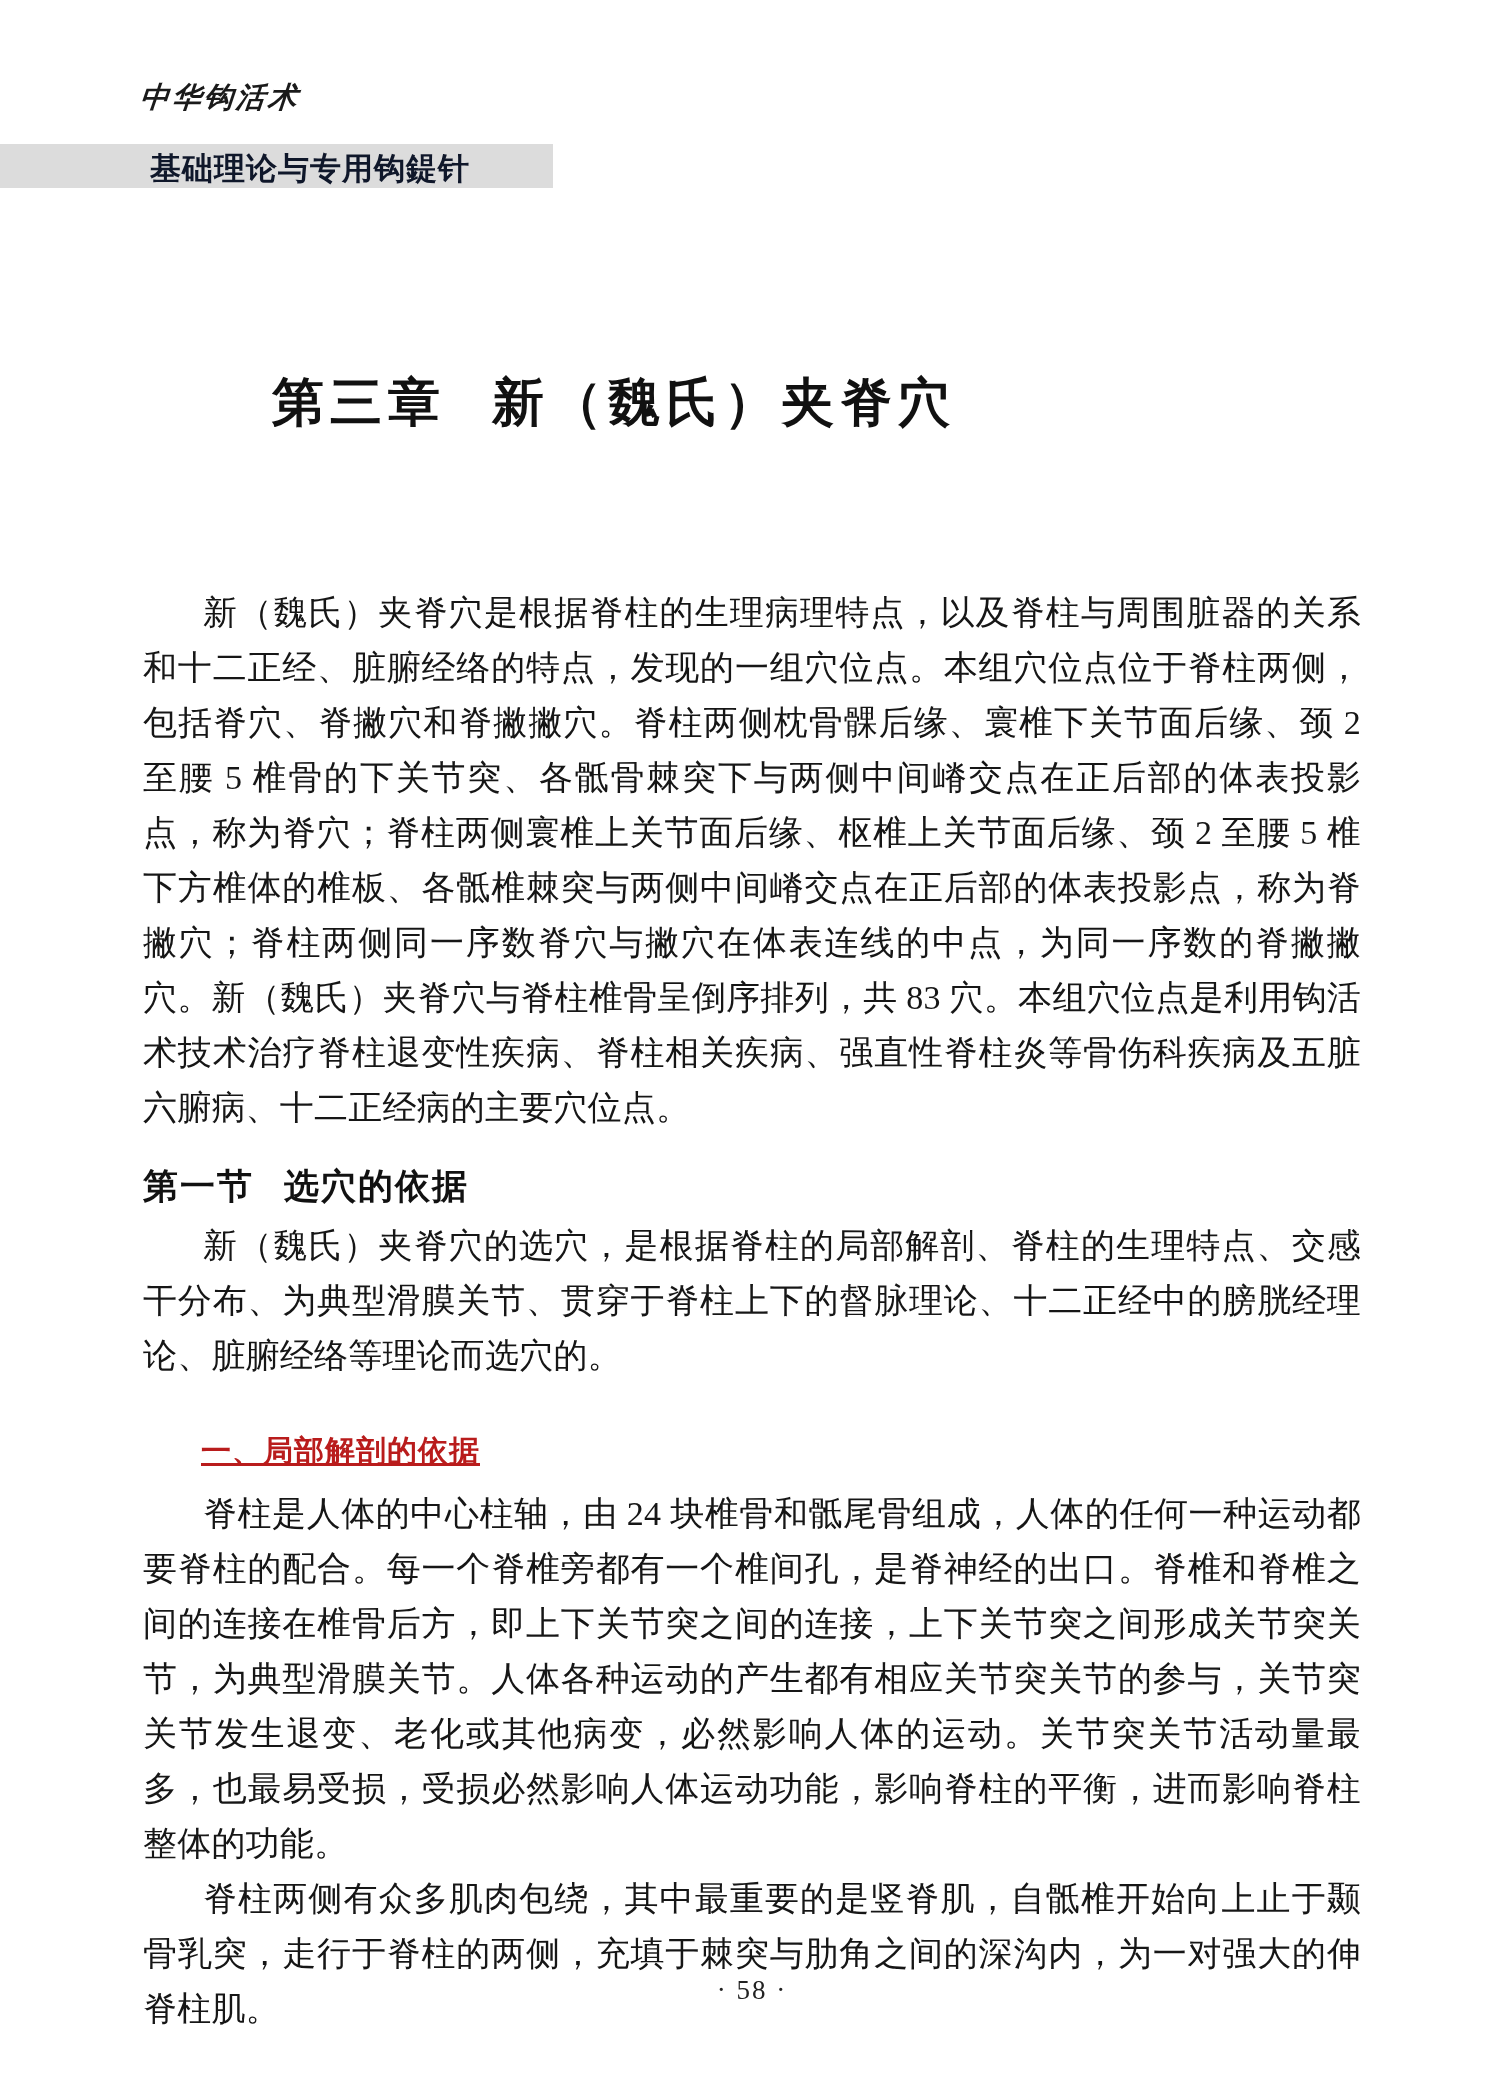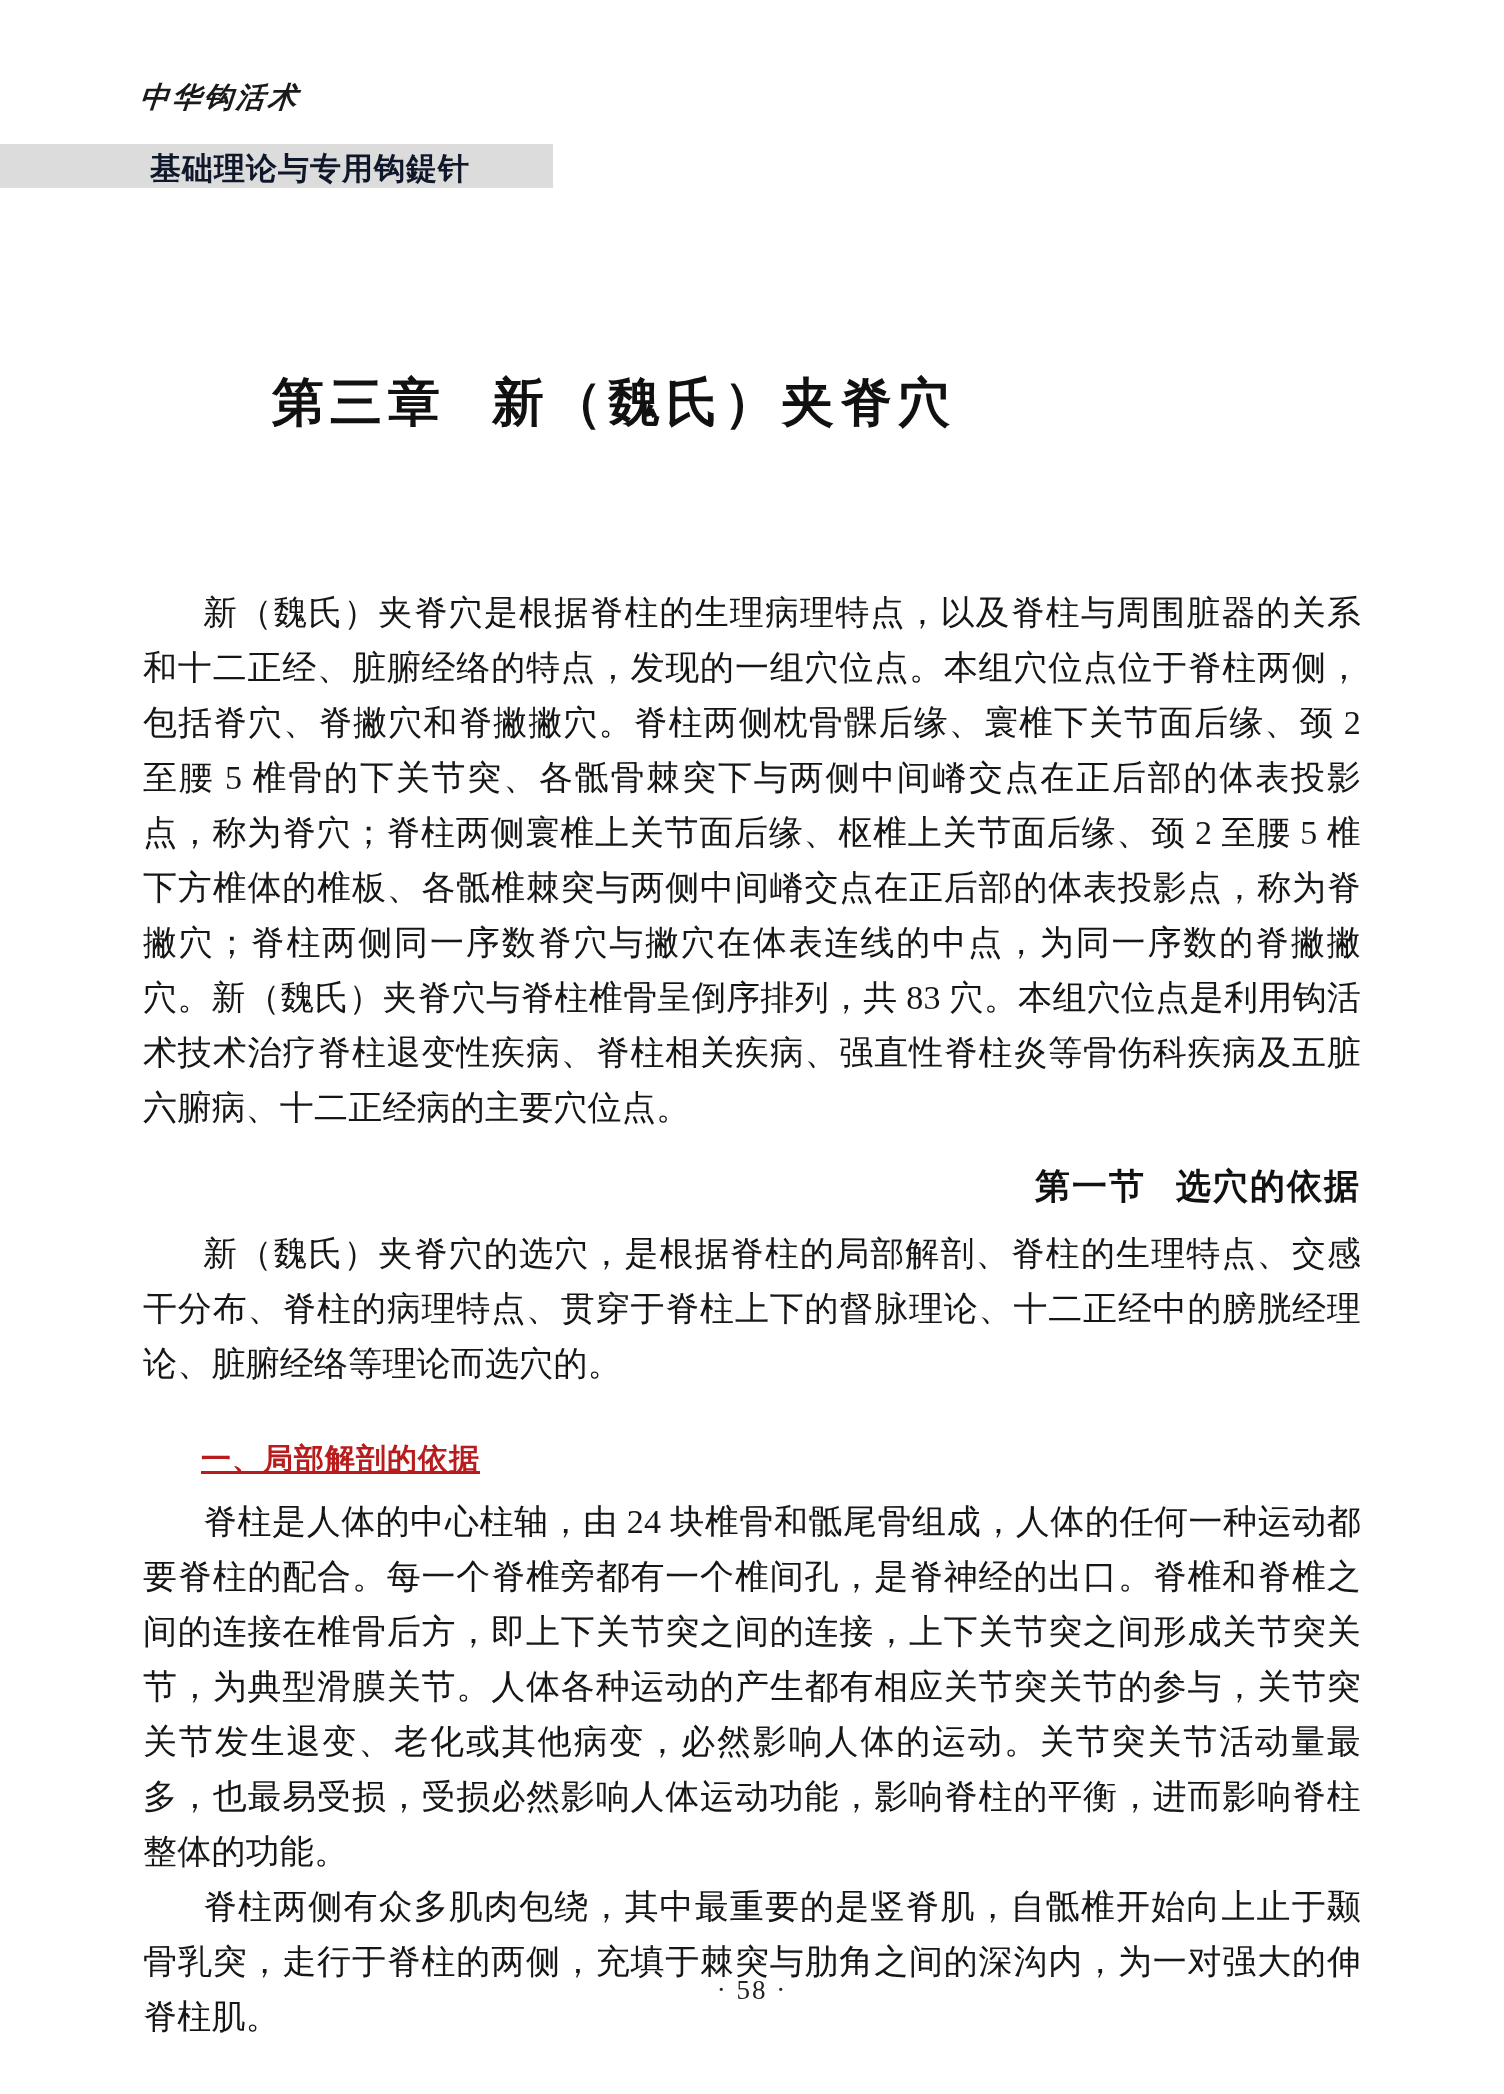--- a/index.html
+++ b/index.html
@@ -93,22 +93,22 @@
     line-height: 55px;
     text-align: justify;
     text-justify: inter-ideograph;
     text-indent: 60px;
     color: #161616;
     letter-spacing: 0.2px;
   }
 
   
   h2.section-heading {
-    margin: 28px 0 16px 0;
-    text-align: right;
+    margin: 28px 0 8px 0;
+    text-align: left;
     font-family: "Liberation Sans", "DejaVu Sans", sans-serif;
     font-size: 35px;
     font-weight: 700;
     letter-spacing: 2px;
     color: #111111;
   }
   h2.section-heading .gap {
     display: inline-block;
     width: 30px;
   }
@@ -154,21 +154,21 @@
   </div>
 
   <div class="content">
 
     <p class="body">新（魏氏）夹脊穴是根据脊柱的生理病理特点，以及脊柱与周围脏器的关系和十二正经、脏腑经络的特点，发现的一组穴位点。本组穴位点位于脊柱两侧，包括脊穴、脊撇穴和脊撇撇穴。脊柱两侧枕骨髁后缘、寰椎下关节面后缘、颈 2 至腰 5 椎骨的下关节突、各骶骨棘突下与两侧中间嵴交点在正后部的体表投影点，称为脊穴；脊柱两侧寰椎上关节面后缘、枢椎上关节面后缘、颈 2 至腰 5 椎下方椎体的椎板、各骶椎棘突与两侧中间嵴交点在正后部的体表投影点，称为脊撇穴；脊柱两侧同一序数脊穴与撇穴在体表连线的中点，为同一序数的脊撇撇穴。新（魏氏）夹脊穴与脊柱椎骨呈倒序排列，共 83 穴。本组穴位点是利用钩活术技术治疗脊柱退变性疾病、脊柱相关疾病、强直性脊柱炎等骨伤科疾病及五脏六腑病、十二正经病的主要穴位点。</p>
 
     <h2 class="section-heading">
       <span>第一节</span><span class="gap"></span><span>选穴的依据</span>
     </h2>
 
-    <p class="body">新（魏氏）夹脊穴的选穴，是根据脊柱的局部解剖、脊柱的生理特点、交感干分布、脊柱的病理特点、贯穿于脊柱上下的督脉理论、十二正经中的膀胱经理论、脏腑经络等理论而选穴的。</p>
+    <p class="body">新（魏氏）夹脊穴的选穴，是根据脊柱的局部解剖、脊柱的生理特点、交感干分布、为典型滑膜关节、贯穿于脊柱上下的督脉理论、十二正经中的膀胱经理论、脏腑经络等理论而选穴的。</p>
 
     <h3 class="subsection-heading">一、局部解剖的依据</h3>
 
     <p class="body">脊柱是人体的中心柱轴，由 24 块椎骨和骶尾骨组成，人体的任何一种运动都要脊柱的配合。每一个脊椎旁都有一个椎间孔，是脊神经的出口。脊椎和脊椎之间的连接在椎骨后方，即上下关节突之间的连接，上下关节突之间形成关节突关节，为典型滑膜关节。人体各种运动的产生都有相应关节突关节的参与，关节突关节发生退变、老化或其他病变，必然影响人体的运动。关节突关节活动量最多，也最易受损，受损必然影响人体运动功能，影响脊柱的平衡，进而影响脊柱整体的功能。</p>
 
 
     <p class="body">脊柱两侧有众多肌肉包绕，其中最重要的是竖脊肌，自骶椎开始向上止于颞骨乳突，走行于脊柱的两侧，充填于棘突与肋角之间的深沟内，为一对强大的伸脊柱肌。</p>
 
   </div>
 

